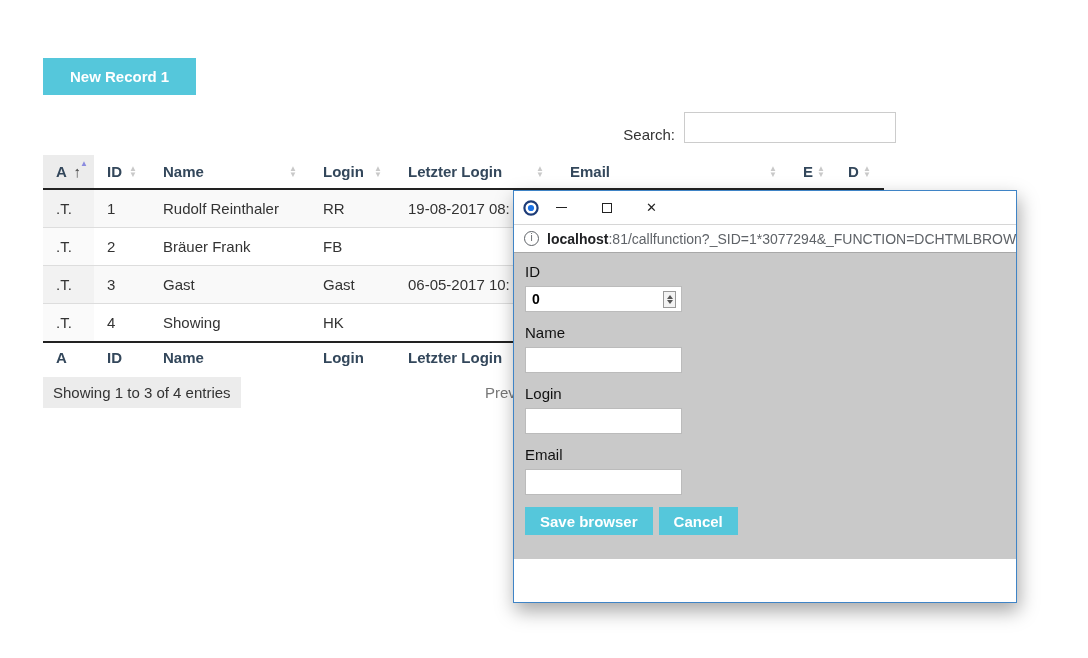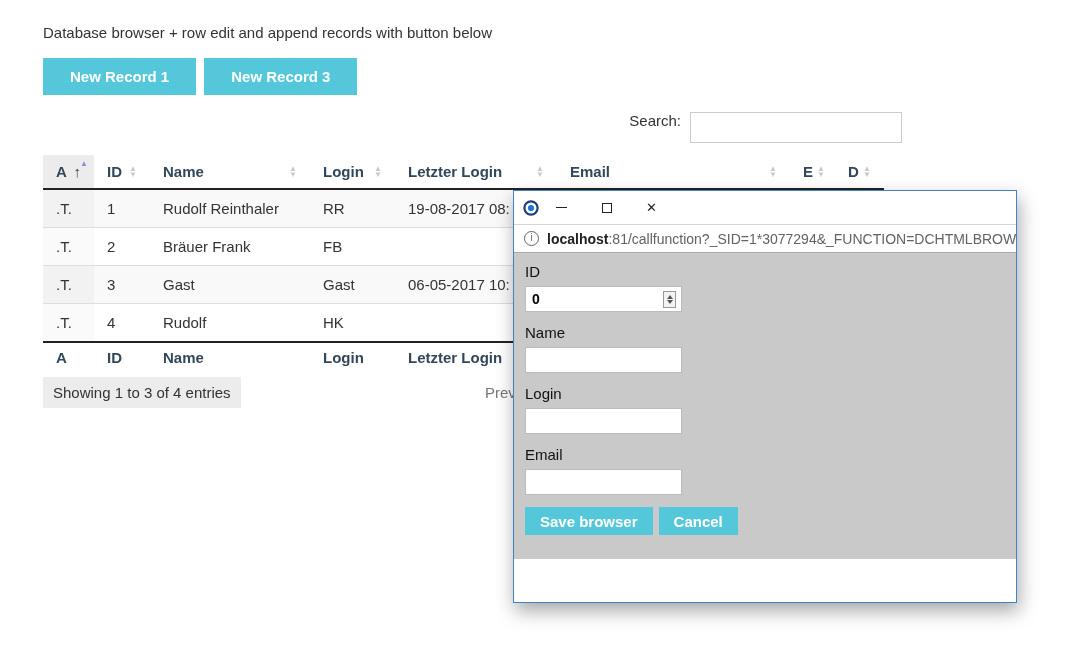--- a/index.html
+++ b/index.html
@@ -6,22 +6,22 @@
   html,body { background:#fff; }
   body { font-family:"Liberation Sans", sans-serif; color:#333; }
   .page { position:relative; width:1088px; height:658px; background:#fff; overflow:hidden; }
 
   .page-title { position:absolute; left:43px; top:24px; font-size:15px; color:#333; }
 
   .btn-row { position:absolute; left:43px; top:58px; display:flex; gap:8px; }
   .teal-btn { background:#55c7db; color:#fff; font-weight:bold; font-size:15px;
               border:none; padding:10px 27px; cursor:pointer; font-family:inherit; }
 
-  .search-row { position:absolute; left:61px; top:112px; width:841px;
-                display:flex; justify-content:flex-end; align-items:flex-start; gap:9px; }
+  .search-row { position:absolute; left:55px; top:112px; width:841px;
+                display:flex; justify-content:flex-end; align-items:flex-end; gap:9px; }
   .search-label { font-size:15px; color:#333; }
   .search-input { width:212px; height:31px; border:1px solid #ccc; padding:4px 8px;
                   font-size:14px; font-family:inherit; }
 
   
   .dt { position:absolute; left:43px; top:155px; width:841px; border-collapse:collapse;
         table-layout:fixed; font-size:15px; }
   .dt th, .dt td { text-align:left; overflow:hidden; white-space:nowrap; }
   .dt thead th { color:#33475b; font-weight:bold; padding:8px 13px;
                  border-bottom:2px solid #222; cursor:pointer; }
@@ -96,25 +96,23 @@
   .spin-dn { width:0; height:0; border-left:3px solid transparent;
              border-right:3px solid transparent; border-top:4px solid #555; }
   .popup-btns { display:flex; gap:6px; margin-top:0; }
   .popup-btns .teal-btn { padding:5px 15px; height:28px; font-size:15px; }
 </style>
 </head>
 <body>
 
 <div class="page">
 
-  <div class="page-title">Database browser + row edit and append records with button below</div>
 
   <div class="btn-row">
     <button class="teal-btn">New Record 1</button>
-    <button class="teal-btn">New Record 3</button>
   </div>
 
   <div class="search-row">
     <span class="search-label">Search:</span>
     <input class="search-input" type="text" value="" style="">
   </div>
 
   <table class="dt">
     <colgroup>
       <col style="width:51px">
@@ -207,21 +205,21 @@
         <td>Gast</td>
         <td>Gast</td>
         <td>06-05-2017 10:</td>
         <td></td>
         <td></td>
         <td></td>
       </tr>
       <tr>
         <td class="sorted-col">.T.</td>
         <td>4</td>
-        <td>Rudolf</td>
+        <td>Showing</td>
         <td>HK</td>
         <td></td>
         <td></td>
         <td></td>
         <td></td>
       </tr>
     </tbody>
     <tfoot>
       <tr>
         <th>A</th>

